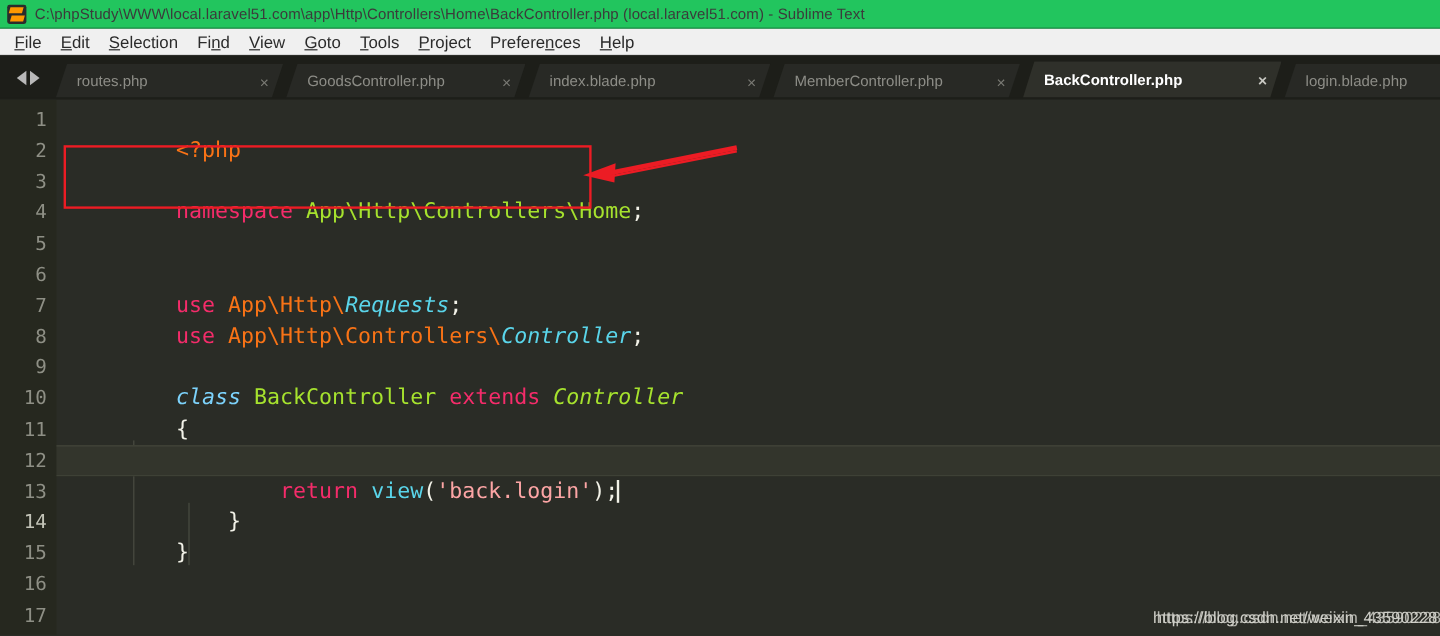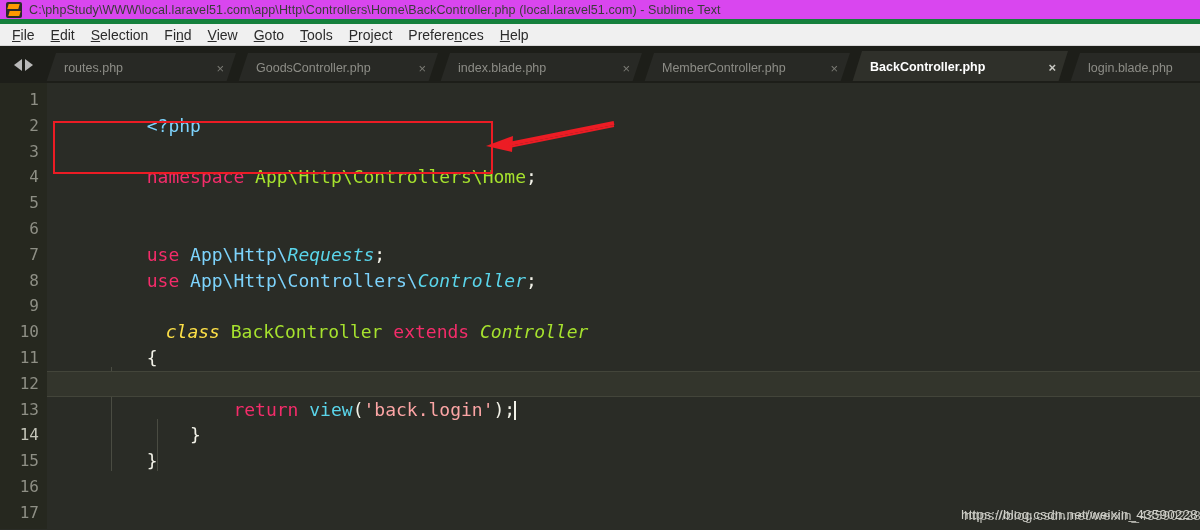--- a/index.html
+++ b/index.html
@@ -18,26 +18,26 @@
   #app {
     position: relative;
     width: 1200px;
     height: 530px;
     background: #2a2c26;
   }
 
   
   .titlebar {
     height: 24px;
-    background: #d946ef;
+    background: #22c55e;
     display: flex;
     align-items: center;
     padding: 0 6px;
     box-sizing: border-box;
-    border-bottom: 5px solid #15803d;
+    border-bottom: 1px solid #15803d;
   }
   .app-icon {
     width: 16px;
     height: 16px;
     margin-right: 7px;
     flex: 0 0 auto;
     position: relative;
     background: #2b2b2b;
     border-radius: 2px;
     overflow: hidden;
@@ -186,27 +186,27 @@
   }
   .line.hl {
     background: #33352c;
     box-shadow: inset 0 1px 0 #43453a, inset 0 -1px 0 #43453a;
     margin-left: -47px;
     padding-left: 60px;
   }
 
   
   .t-kw    { color: #f42c6a; }            
-  .t-stor  { color: #fde047; font-style: italic; margin-left: 19px; } 
+  .t-stor  { color: #7dd3fc; font-style: italic; } 
   .t-type  { color: #5ad5ea; font-style: italic; } 
   .t-ent   { color: #a6e22e; }            
   .t-ent-i { color: #a6e22e; font-style: italic; } 
   .t-fn    { color: #5ad5ea; }            
   .t-str   { color: #fca5a5; }            
-  .t-plain { color: #7dd3fc; }
+  .t-plain { color: #f97316; }
   .t-punct { color: #f2f2e8; }
 
   .caret {
     display: inline-block;
     width: 2px;
     height: 19px;
     background: #f2f2e8;
     vertical-align: -4px;
     margin-left: -1px;
   }

